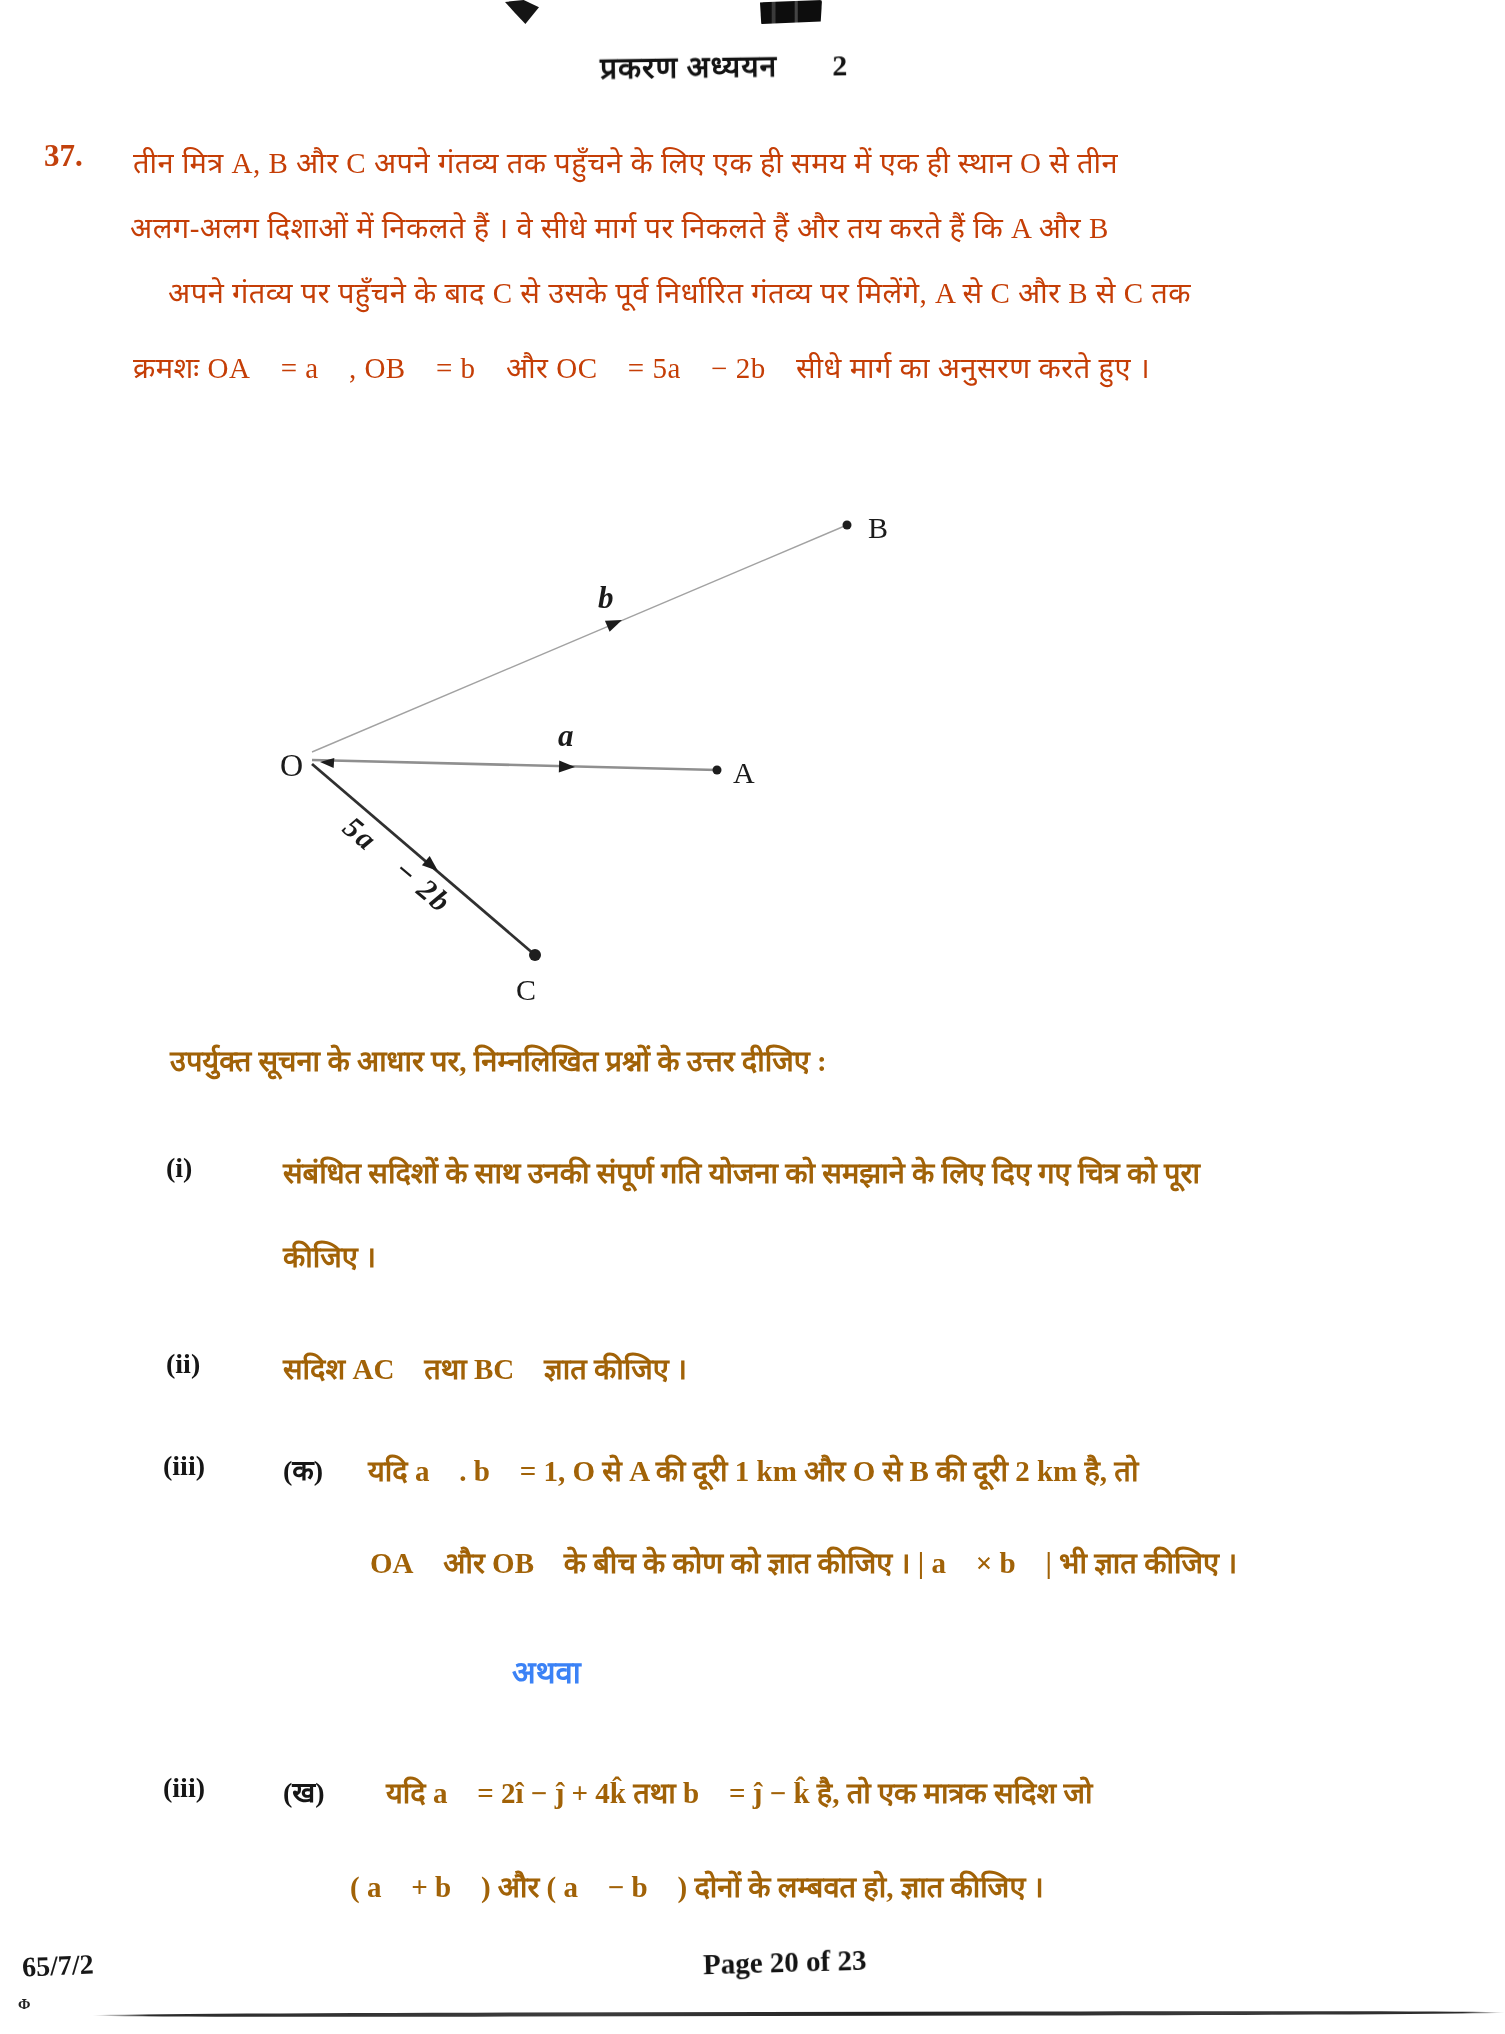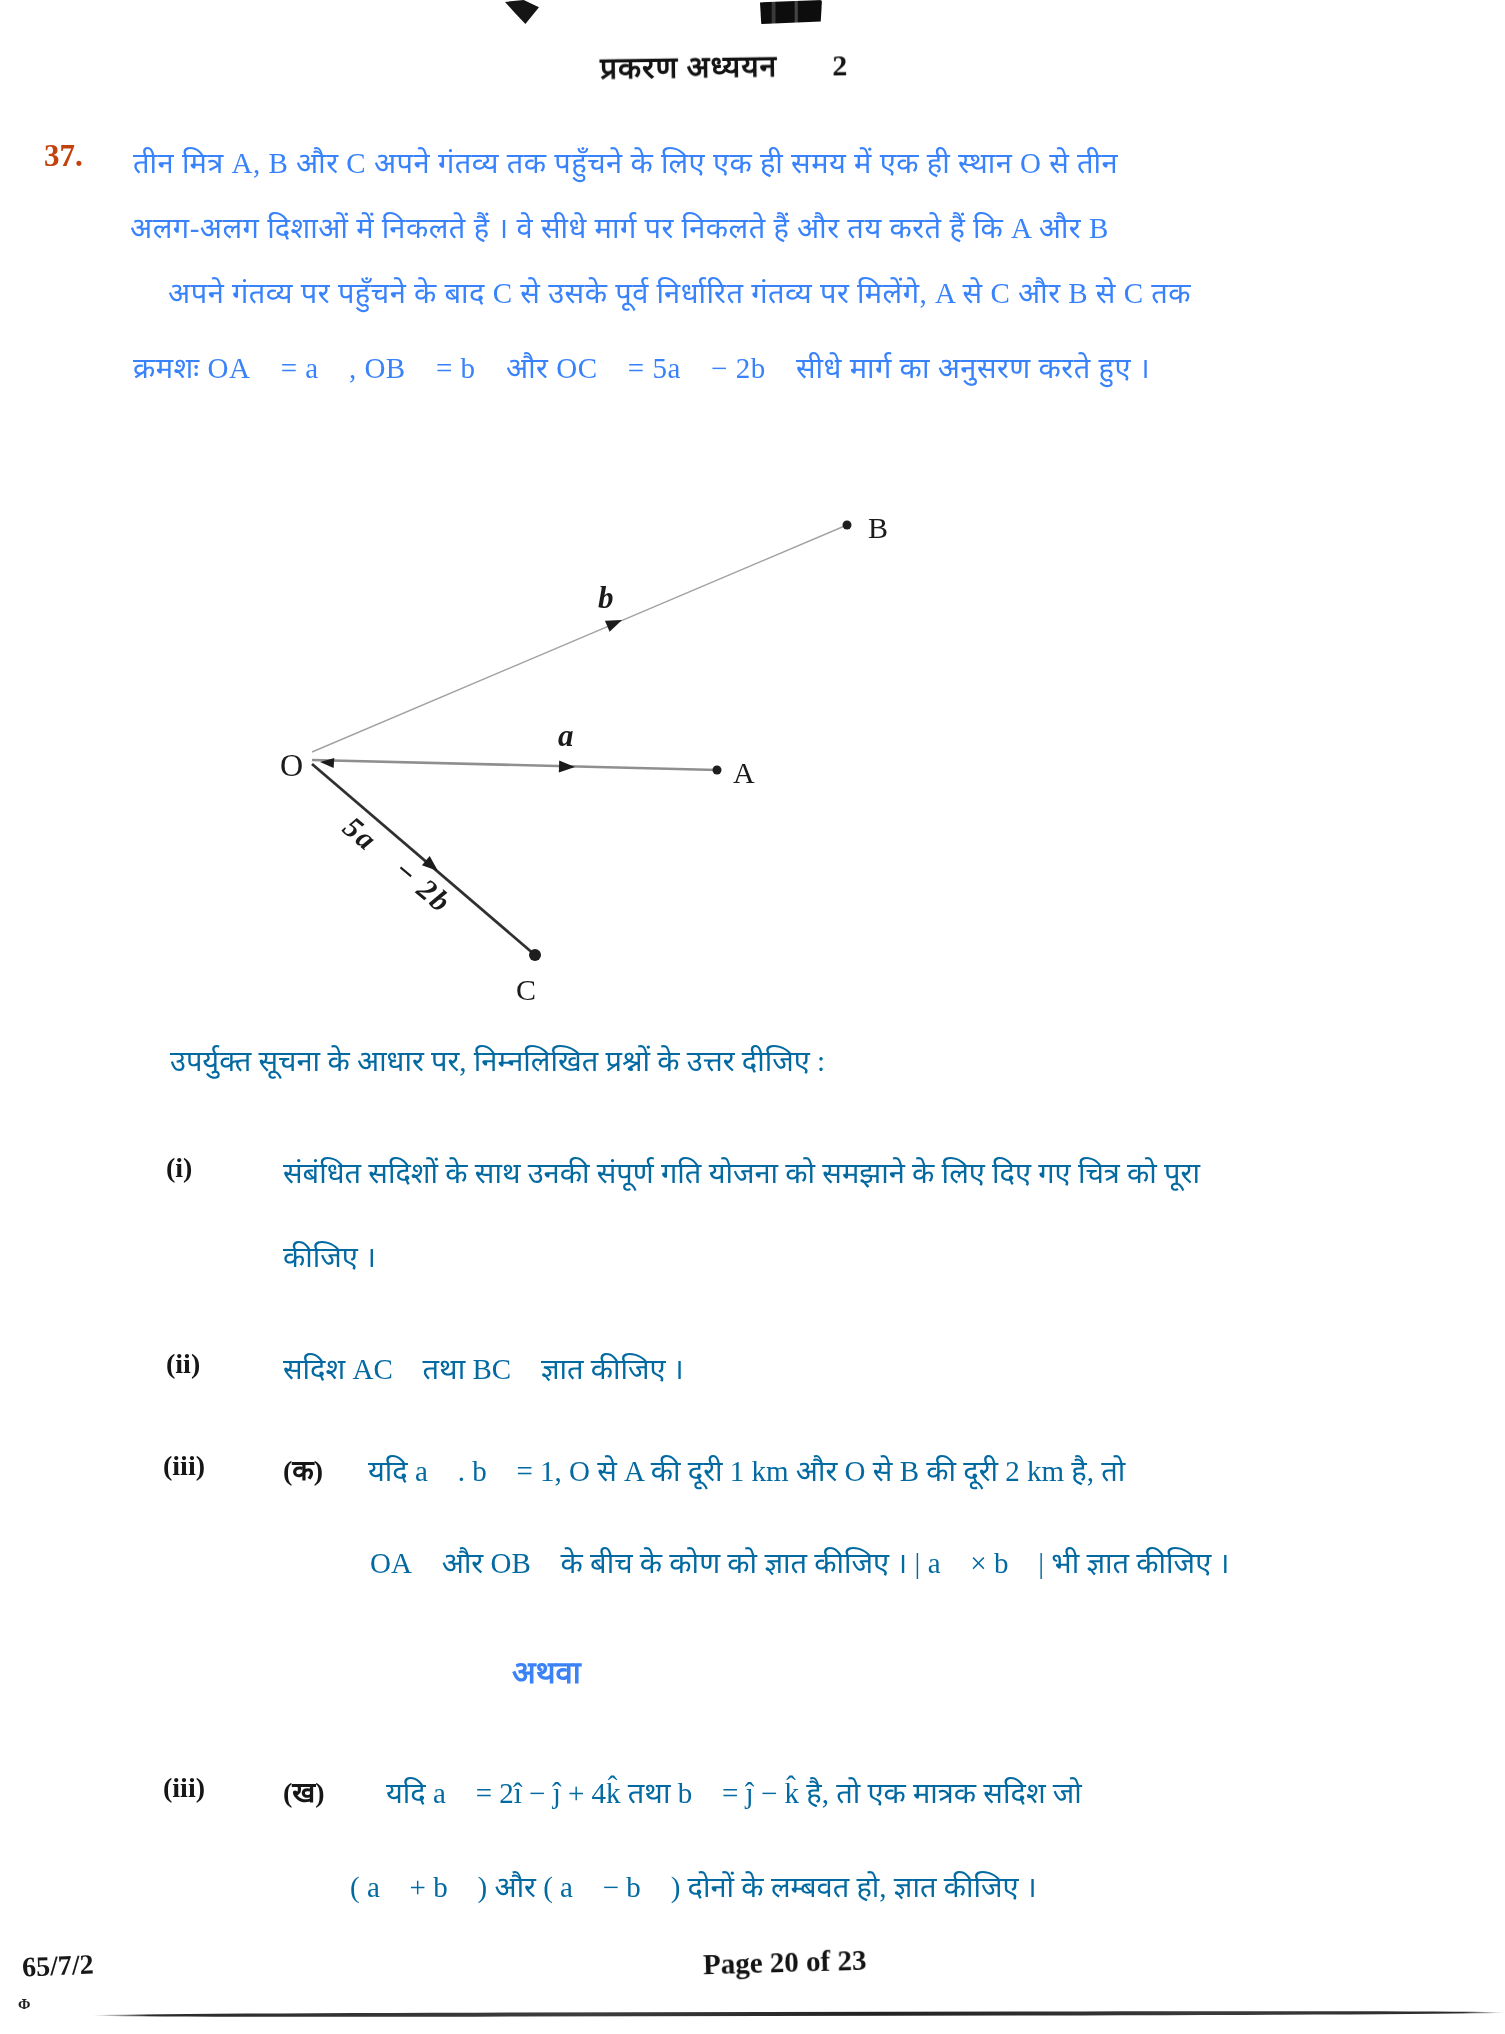--- a/index.html
+++ b/index.html
@@ -11,25 +11,25 @@
   .abs{position:absolute;white-space:nowrap;}
   .hindi{font-family:"Liberation Serif","DejaVu Serif",serif;color:#161616;}
   .header-title{
     font-size:30px;font-weight:700;color:#1d1d1d;
     letter-spacing:1px;filter:blur(0.5px) contrast(1.1);
     transform:rotate(-0.8deg);
   }
   .header-num{margin-left:55px;}
   .q-num{font-size:31px;font-weight:700;color:#c2410c;filter:blur(0.3px);}
   .q-line{
-    font-size:29px;color:#3b82f6;letter-spacing:0.5px;
+    font-size:29px;color:#c2410c;letter-spacing:0.5px;
     filter:blur(0.45px) contrast(1.05);
   }
   .intro-line,.part-text{
-    font-size:29px;font-weight:400;color:#0369a1;filter:blur(0.25px);
+    font-size:29px;font-weight:700;color:#a16207;filter:blur(0.25px);
   }
   .part-label{font-size:28px;font-weight:600;color:#161616;filter:blur(0.25px);}
   .or-label{font-size:31px;font-weight:700;color:#3b82f6;filter:blur(0.3px);}
   .footer-code{font-size:28px;font-weight:700;color:#181818;transform:rotate(-2.5deg);}
   .footer-page{font-size:29px;font-weight:700;color:#131313;transform:rotate(-1.6deg);filter:blur(0.2px);}
   .footer-mark{font-size:15px;font-weight:700;color:#222;}
   .artifact-triangle{
     width:34px;height:24px;background:#151515;
     clip-path:polygon(0 8%,55% 0,100% 30%,60% 100%,30% 55%);
   }

